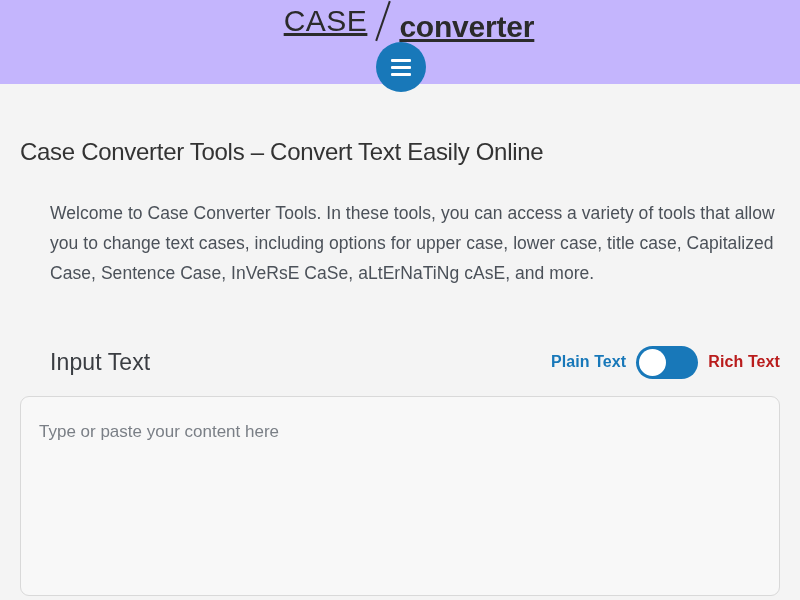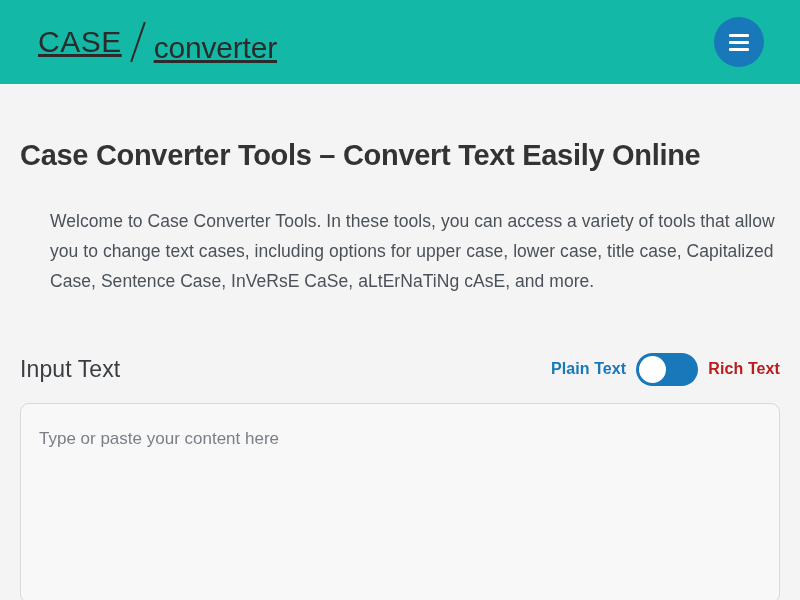--- a/index.html
+++ b/index.html
@@ -12,26 +12,27 @@
 
   body {
     background: #f4f4f4;
     font-family: "Liberation Sans", sans-serif;
     -webkit-font-smoothing: antialiased;
   }
 
   
   .site-header {
     height: 84px;
-    background: #14b8a6;
+    background: #c4b5fd;
     display: flex;
     align-items: center;
     justify-content: space-between;
     padding: 0 20px 0 38px;
     position: relative;
+    flex-direction: column;
   }
 
   .logo {
     display: flex;
     align-items: center;
     font-size: 30px;
     color: #2b2b2b;
     letter-spacing: -0.2px;
     white-space: nowrap;
     line-height: 1;
@@ -53,21 +54,21 @@
     position: absolute;
     left: 13px;
     top: 0;
     width: 2px;
     height: 42px;
     background: #2b2b2b;
     transform: rotate(19deg);
     transform-origin: center;
   }
   .logo-converter {
-    font-weight: 400;
+    font-weight: 700;
     margin-top: 11px;
   }
 
   .menu-button {
     width: 50px;
     height: 50px;
     border-radius: 50%;
     background: #1878b9;
     border: none;
     display: flex;
@@ -87,23 +88,23 @@
     border-radius: 1px;
   }
 
   
   .main {
     padding: 0 20px;
     max-width: 800px;
   }
 
   .page-title {
-    font-size: 29px;
+    font-size: 24px;
     line-height: 1.47;
-    font-weight: 700;
+    font-weight: 400;
     color: #333333;
     letter-spacing: -0.3px;
     padding-top: 50px;
     max-width: 760px;
   }
 
   .intro {
     font-size: 17.5px;
     line-height: 1.72;
     color: #4b5159;
@@ -119,20 +120,21 @@
     align-items: center;
     justify-content: space-between;
     padding-top: 57px;
   }
 
   .input-label {
     font-size: 23px;
     color: #3a3d42;
     font-weight: 400;
     letter-spacing: 0.1px;
+    margin-left: 30px;
   }
 
   .mode-toggle {
     display: flex;
     align-items: center;
     gap: 10px;
   }
   .mode-label {
     font-size: 16px;
     font-weight: 700;

